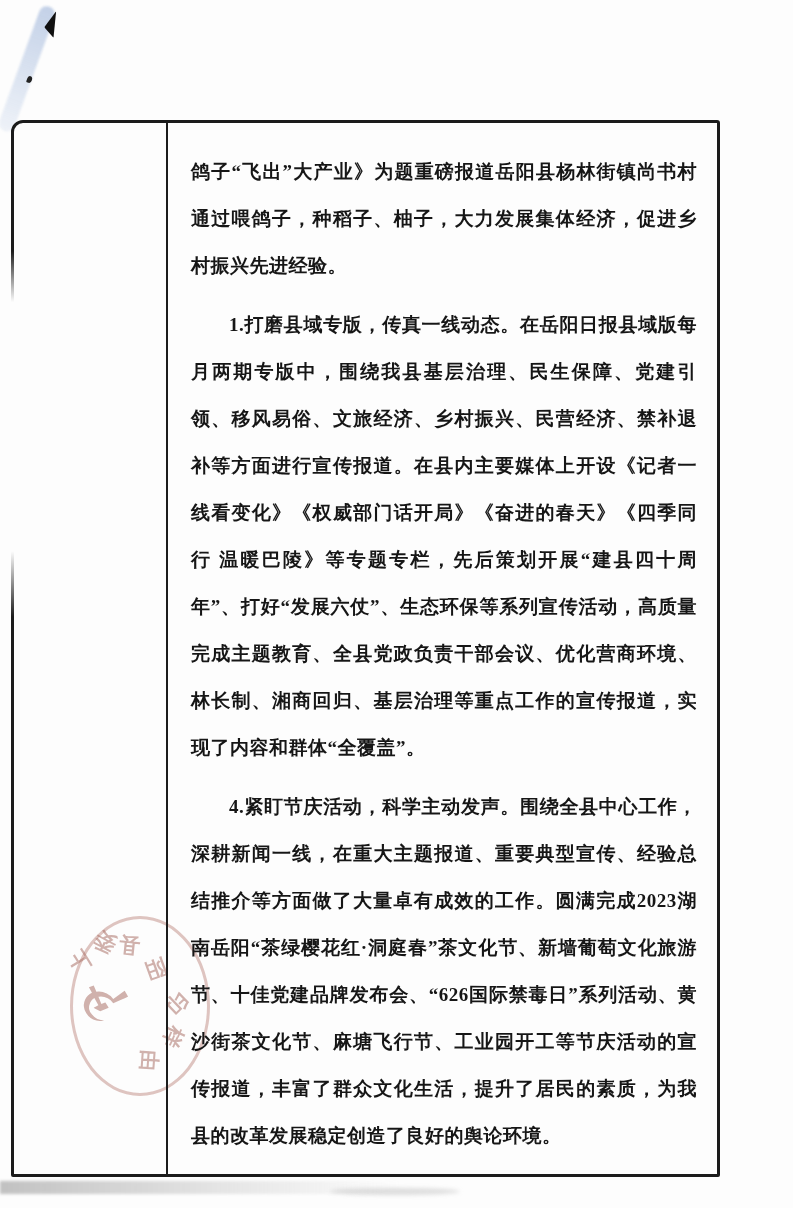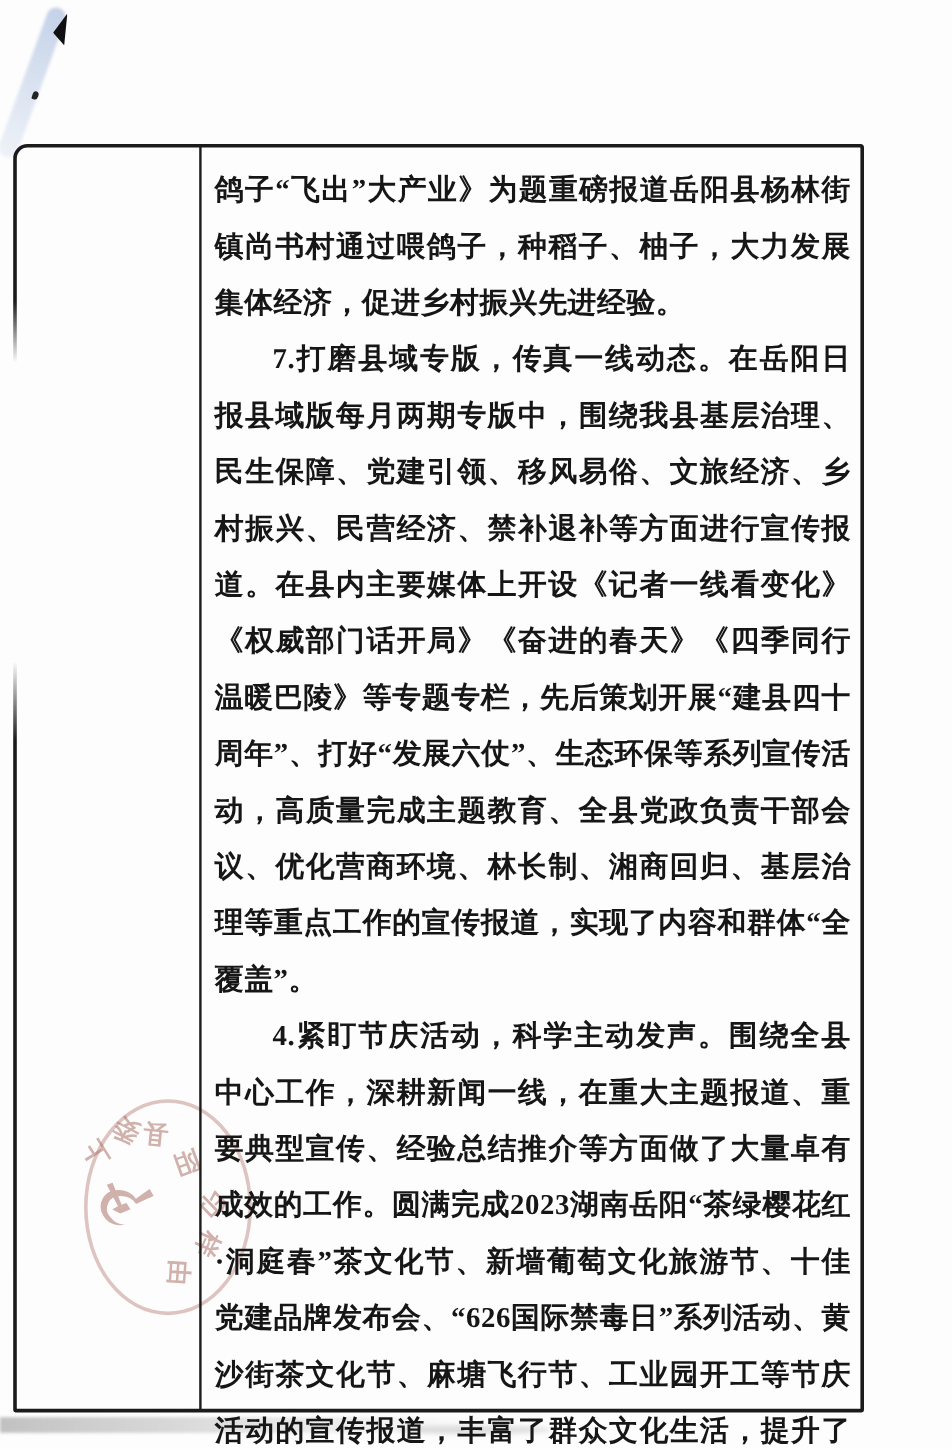--- a/index.html
+++ b/index.html
@@ -77,21 +77,21 @@
   .divider{
     position:absolute;left:152px;top:-1px;bottom:-1px;width:2px;background:#1c1c1c;
   }
 
   
   .text-col{
     position:absolute;left:154px;top:0;right:0;bottom:0;
     padding:13px 8px 0 11px;
   }
   p.body-text{
-    margin:0;font-size:24px;line-height:47px;color:#161616;
+    margin:12px;font-size:19px;line-height:47px;color:#161616;
     text-align:justify;word-break:break-all;font-weight:600;
     letter-spacing:.5px;
   }
   p.indent{text-indent:2em;}
 </style>
 </head>
 <body>
 
 <div class="page">
 
@@ -110,21 +110,21 @@
     <div class="stamp-char sc5">样</div>
     <div class="stamp-char sc6">由</div>
   </div>
 
   <div class="form-table">
     <div class="left-fade"></div>
     <div class="divider"></div>
 
     <div class="text-col">
       <p class="body-text">鸽子“飞出”大产业》为题重磅报道岳阳县杨林街镇尚书村通过喂鸽子，种稻子、柚子，大力发展集体经济，促进乡村振兴先进经验。</p>
-      <p class="body-text indent">7.打磨县域专版，传真一线动态。在岳阳日报县域版每月两期专版中，围绕我县基层治理、民生保障、党建引领、移风易俗、文旅经济、乡村振兴、民营经济、禁补退补等方面进行宣传报道。在县内主要媒体上开设《记者一线看变化》《权威部门话开局》《奋进的春天》《四季同行 温暖巴陵》等专题专栏，先后策划开展“建县四十周年”、打好“发展六仗”、生态环保等系列宣传活动，高质量完成主题教育、全县党政负责干部会议、优化营商环境、林长制、湘商回归、基层治理等重点工作的宣传报道，实现了内容和群体“全覆盖”。</p>
+      <p class="body-text indent">1.打磨县域专版，传真一线动态。在岳阳日报县域版每月两期专版中，围绕我县基层治理、民生保障、党建引领、移风易俗、文旅经济、乡村振兴、民营经济、禁补退补等方面进行宣传报道。在县内主要媒体上开设《记者一线看变化》《权威部门话开局》《奋进的春天》《四季同行 温暖巴陵》等专题专栏，先后策划开展“建县四十周年”、打好“发展六仗”、生态环保等系列宣传活动，高质量完成主题教育、全县党政负责干部会议、优化营商环境、林长制、湘商回归、基层治理等重点工作的宣传报道，实现了内容和群体“全覆盖”。</p>
       <p class="body-text indent">4.紧盯节庆活动，科学主动发声。围绕全县中心工作，深耕新闻一线，在重大主题报道、重要典型宣传、经验总结推介等方面做了大量卓有成效的工作。圆满完成2023湖南岳阳“茶绿樱花红·洞庭春”茶文化节、新墙葡萄文化旅游节、十佳党建品牌发布会、“626国际禁毒日”系列活动、黄沙街茶文化节、麻塘飞行节、工业园开工等节庆活动的宣传报道，丰富了群众文化生活，提升了居民的素质，为我县的改革发展稳定创造了良好的舆论环境。</p>
     </div>
   </div>
 
   <div class="bottom-shadow"></div>
   <div class="bottom-wisp"></div>
 
 </div>
 
 </body></html>

